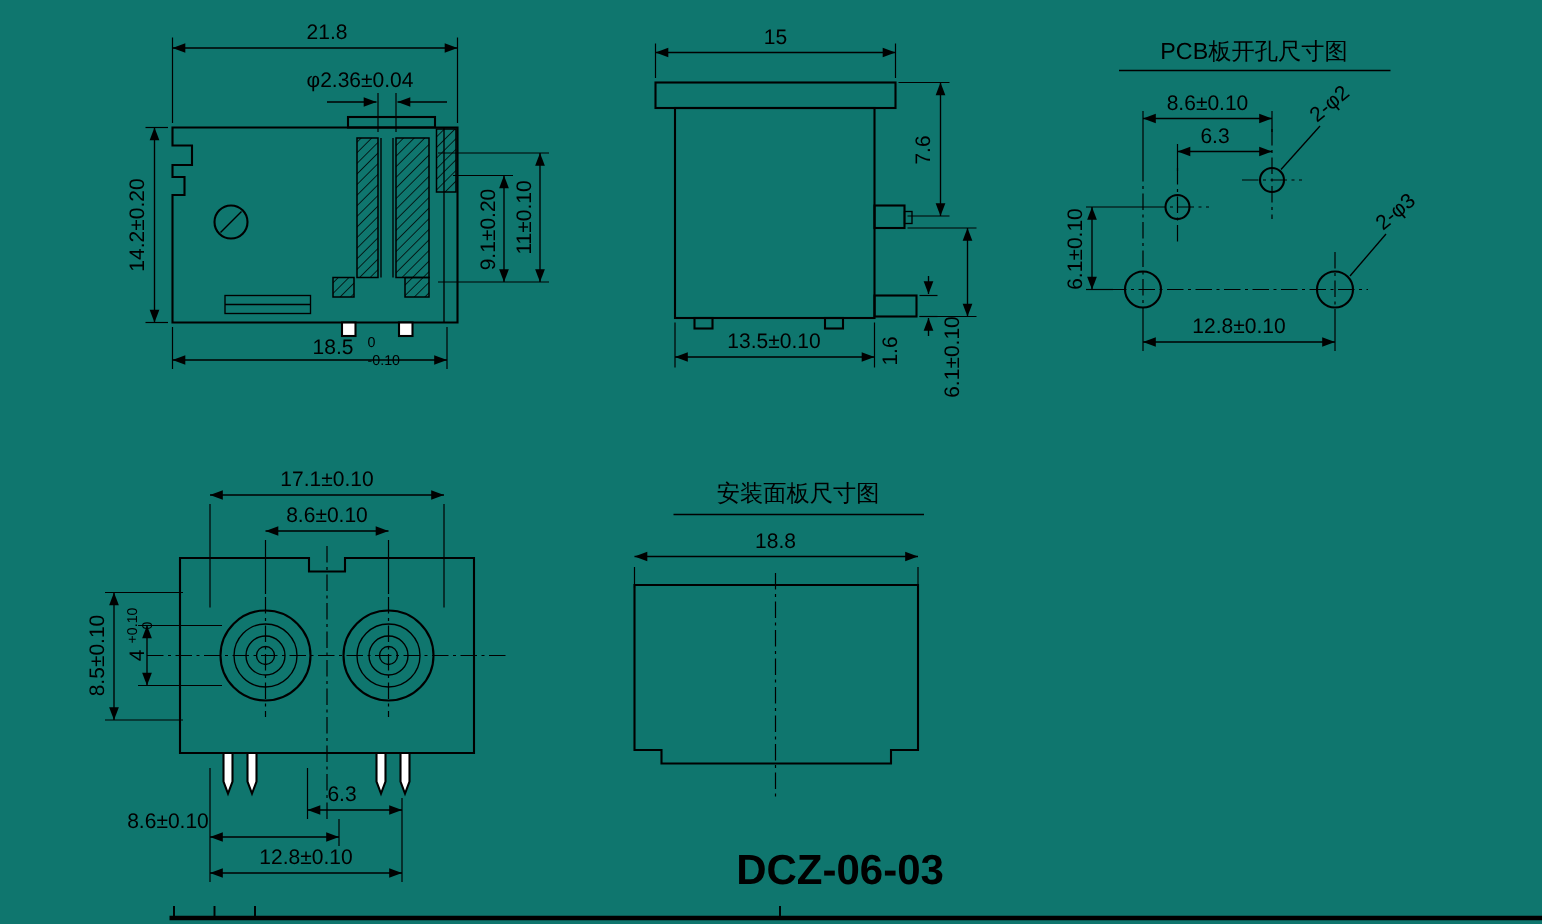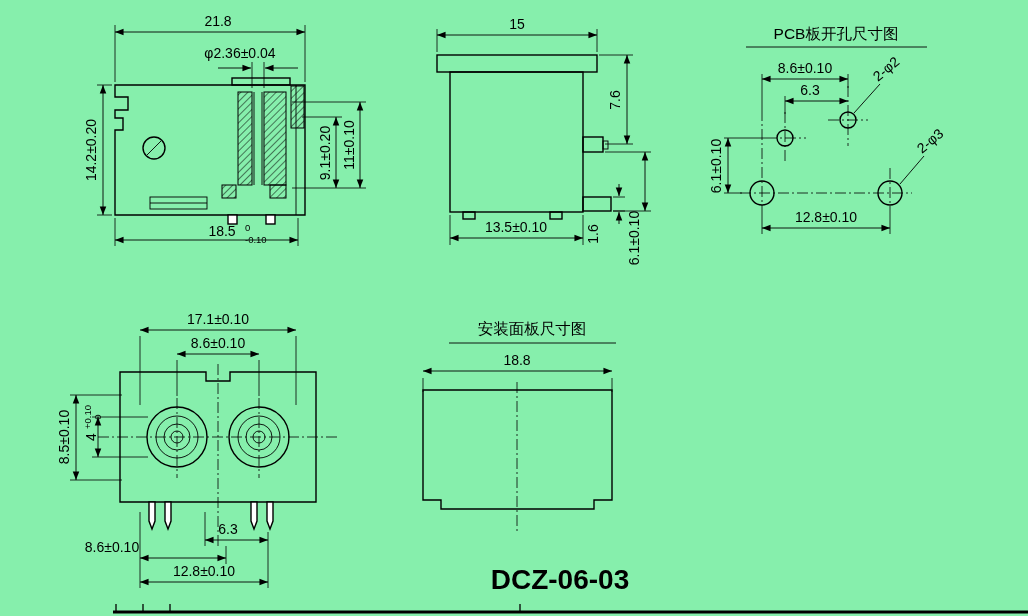--- a/index.html
+++ b/index.html
@@ -1,16 +1,16 @@
 <!DOCTYPE html>
 <html><head>
 <meta charset="utf-8">
 <style>
   html,body{margin:0;padding:0;background:#ffffff;}
-  .page{width:1028px;height:616px;position:relative;background:#86efac;overflow:hidden;}
+  .page{width:1028px;height:616px;position:relative;background:#0f766e;overflow:hidden;}
   svg{display:block;}
   text{font-family:"Liberation Sans", sans-serif;fill:#000;}
   .dim{font-size:14px;}
   .dimS{font-size:9.5px;}
   .cjk{font-size:15.5px;}
   .pn{font-size:28px;font-weight:bold;}
   .ol{stroke:#000;stroke-width:1.4;fill:none;}
   .olf{stroke:#000;stroke-width:1.4;fill:#fff;}
   .thin{stroke:#000;stroke-width:0.9;fill:none;}
   .ext{stroke:#000;stroke-width:0.8;fill:none;}

